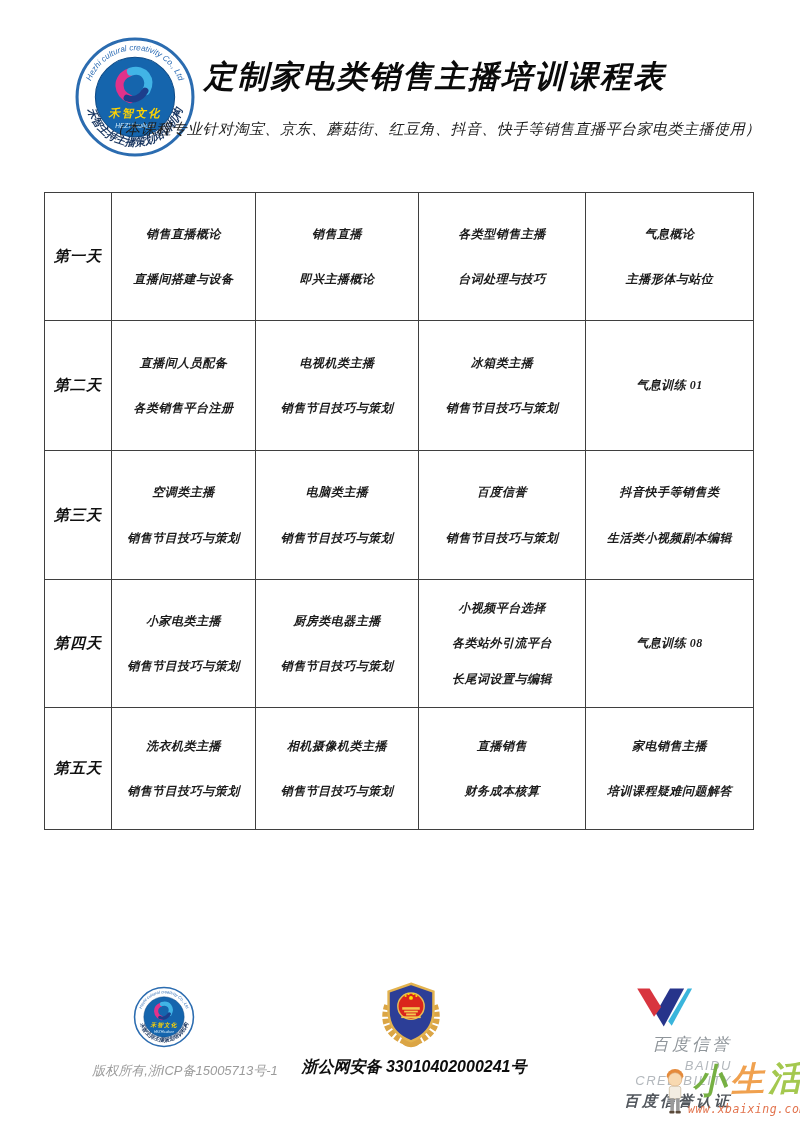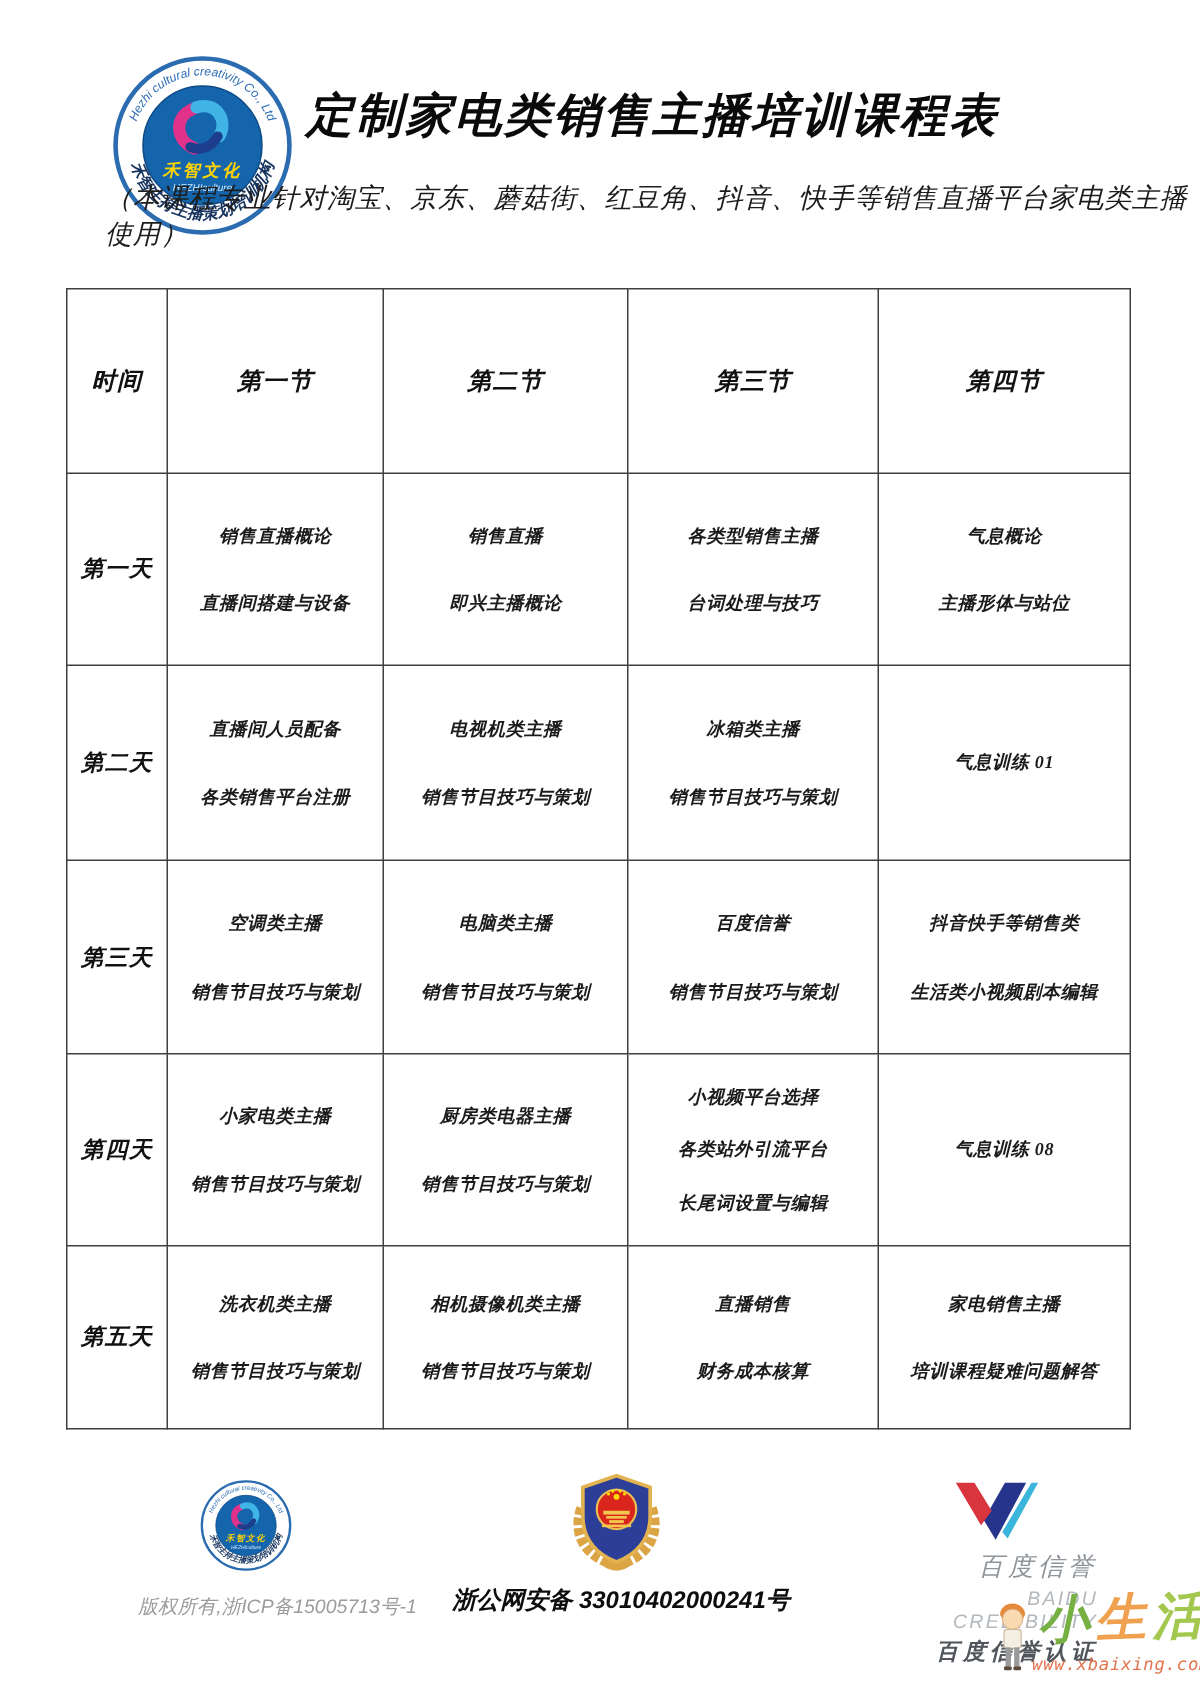--- a/index.html
+++ b/index.html
@@ -3,22 +3,22 @@
 <meta charset="utf-8">
 <style>
   html,body{margin:0;padding:0;background:#ffffff;}
   .page{position:relative;width:800px;height:1129px;background:#ffffff;overflow:hidden;
         font-family:"Liberation Serif","DejaVu Serif",serif;font-style:italic;}
 
   
   .logo-main{position:absolute;left:74px;top:36px;width:122px;height:122px;}
   .page-title{position:absolute;left:70px;top:56px;width:730px;text-align:center;
               font-size:31px;font-weight:900;color:#0a0a0a;letter-spacing:2px;}
-  .page-subtitle{position:absolute;left:70px;top:120px;width:730px;
-              font-size:18px;color:#1c1c1c;letter-spacing:0.5px;}
+  .page-subtitle{position:absolute;left:70px;top:120px;width:730px;text-align:center;
+              font-size:15px;color:#1c1c1c;letter-spacing:0.5px;}
 
   
   table.course{position:absolute;left:44px;top:192px;width:709px;border-collapse:collapse;table-layout:fixed;}
   table.course td{border:1px solid #3f3f3f;text-align:center;vertical-align:middle;padding:0;background:#fff;}
   .c0{width:67px}.c1{width:144px}.c2{width:163px}.c3{width:167px}.c4{width:168px}
   .rh{height:123px}.r1{height:128px}.r2{height:130px}.r3{height:129px}.r4{height:128px}.r5{height:122px}
   .hcell{font-size:16px;font-weight:600;color:#111;letter-spacing:1px;}
   .dcell{font-size:15px;font-weight:600;color:#111;letter-spacing:1px;}
   .cw{display:flex;flex-direction:column;justify-content:center;align-items:center;gap:31px;}
   .cw.tight{gap:21px;}
@@ -84,27 +84,20 @@
   <table class="course">
     <colgroup>
         <col class="c0">
         <col class="c1">
         <col class="c2">
         <col class="c3">
         <col class="c4">
       </colgroup>
 
     <tbody>
-        <tr class="rh">
-      <td class="hcell">时间</td>
-      <td class="hcell">第一节</td>
-      <td class="hcell">第二节</td>
-      <td class="hcell">第三节</td>
-      <td class="hcell">第四节</td>
-    </tr>
 
     <tr class="r1">
       <td class="dcell">第一天</td>
       <td>
             <div class="cw">
         <div class="ln">销售直播概论</div>
         <div class="ln">直播间搭建与设备</div>
             </div>
           </td>
       <td>

